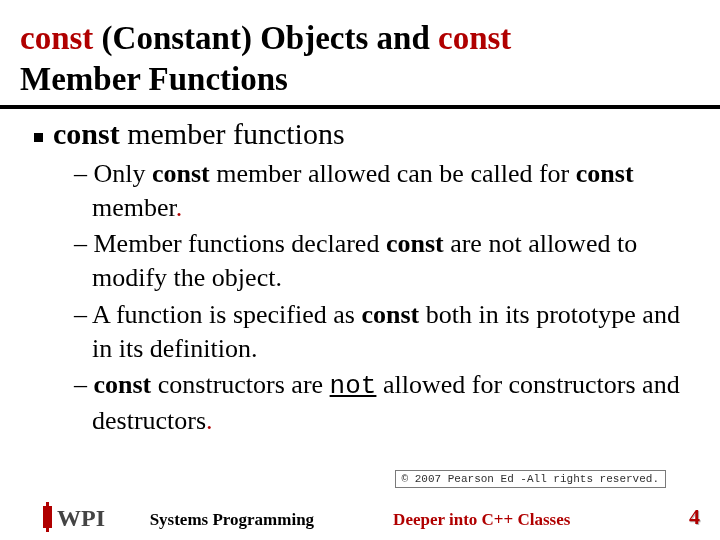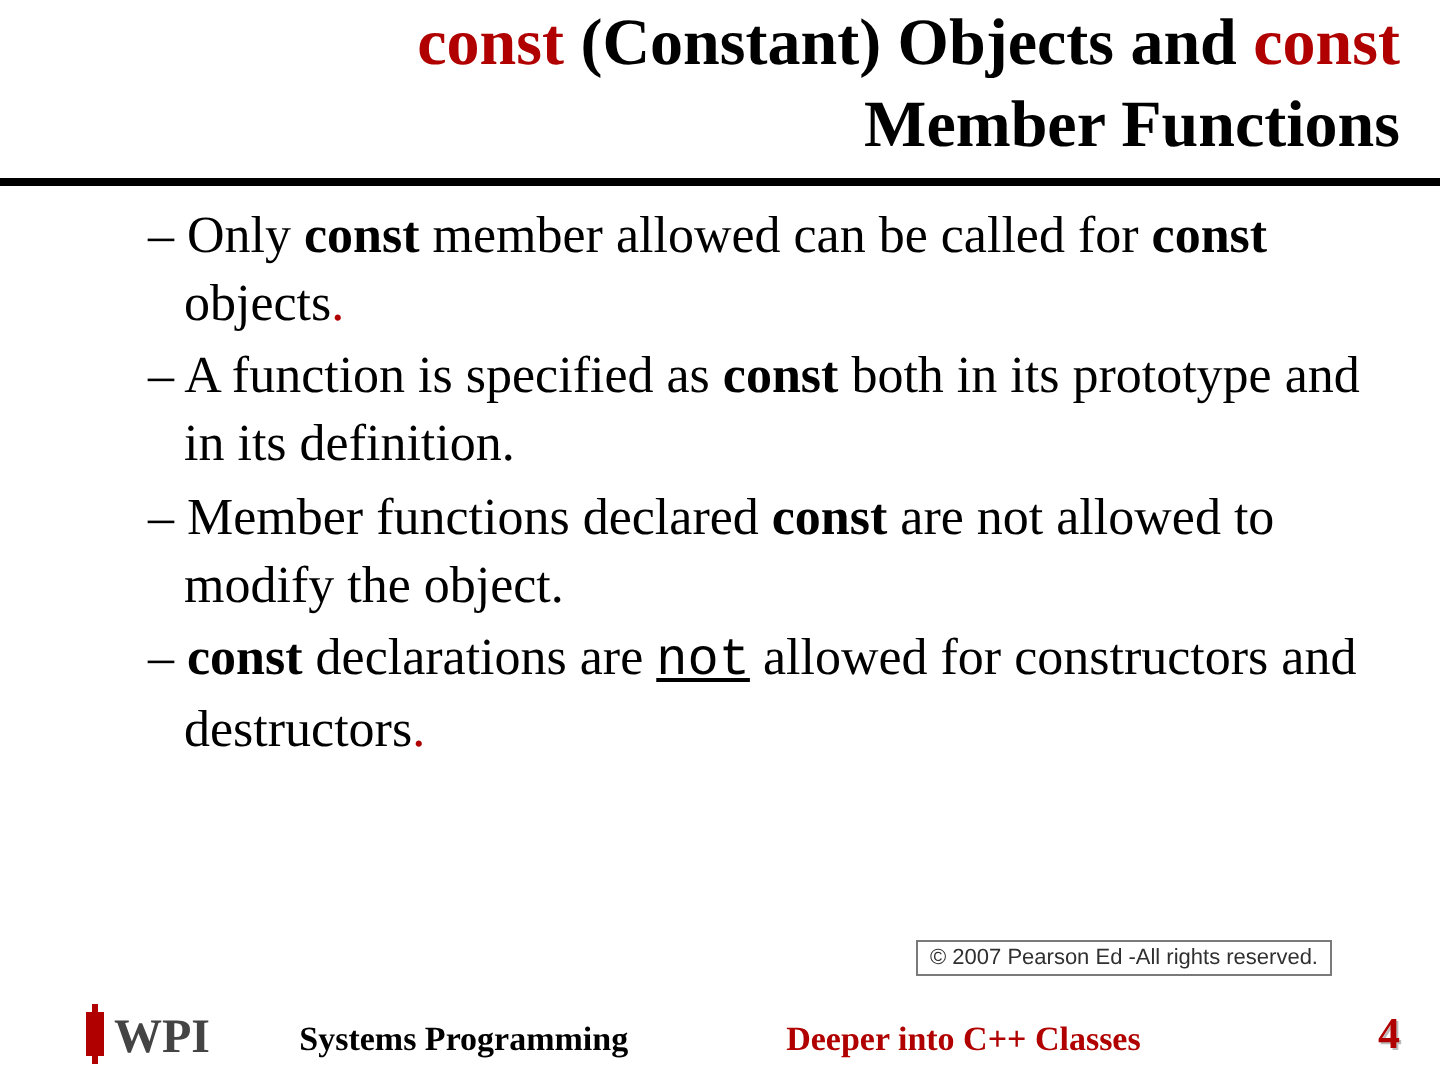--- a/index.html
+++ b/index.html
@@ -6,22 +6,22 @@
   body {
     width: 720px;
     height: 540px;
     background: #fff;
     font-family: Georgia, "Times New Roman", serif;
     position: relative;
     overflow: hidden;
   }
   .title-block {
     width: 100%;
-    padding: 2px 20px 0 20px;
-    text-align: right;
+    padding: 18px 20px 0 20px;
+    text-align: left;
     font-size: 33px;
     font-weight: bold;
     line-height: 1.25;
     color: #000;
     border-bottom: 4px solid #000;
     padding-bottom: 4px;
   }
   .title-block .kw { color: #b00000; }
   .content {
     padding: 8px 28px 0 34px;
@@ -93,48 +93,54 @@
     color: #b00000;
     text-shadow: 1px 1px 0 #bbb;
   }
   .copyright {
     position: absolute;
     right: 54px;
     bottom: 52px;
     border: 1px solid #7a7a7a;
     padding: 2px 6px;
     font-size: 11px;
-    font-family: Liberation Sans, sans-serif;
+    font-family: Liberation Mono, monospace;
     color: #303030;
     background: #fff;
     margin-left: 36px;
   }
 </style>
 </head>
 <body>
 
 <div class="title-block">
   <span class="kw">const</span><span> (Constant) Objects and </span><span class="kw">const</span><br>
   <span>Member Functions</span>
 </div>
 
 <div class="content">
+  <div class="main-bullet">
+    <span class="square"></span>
+    <span>
+      <span class="kw">const</span><span> member functions</span>
+    </span>
+  </div>
 
   <div class="sublist">
     <div class="sub">
-      <span>– Only </span><span class="kw">const</span><span> member allowed can be called for </span><span class="kw">const</span><span> objects</span><span class="period-red">.</span>
+      <span>– Only </span><span class="kw">const</span><span> member allowed can be called for </span><span class="kw">const</span><span> member</span><span class="period-red">.</span>
+    </div>
+    <div class="sub">
+      <span>– Member functions declared </span><span class="kw">const</span><span> are not allowed to modify the object.</span>
     </div>
     <div class="sub">
       <span>– A function is specified as </span><span class="kw">const</span><span> both in its prototype and in its definition.</span>
     </div>
     <div class="sub">
-      <span>– Member functions declared </span><span class="kw">const</span><span> are not allowed to modify the object.</span>
-    </div>
-    <div class="sub">
-      <span>– </span><span class="kw">const</span><span> declarations are </span><span class="underline-word">not</span><span> allowed for constructors and destructors</span><span class="period-red">.</span>
+      <span>– </span><span class="kw">const</span><span> constructors are </span><span class="underline-word">not</span><span> allowed for constructors and destructors</span><span class="period-red">.</span>
     </div>
   </div>
 </div>
 
 <div class="copyright">© 2007 Pearson Ed -All rights reserved.</div>
 
 <div class="footer-left-logo">
   <svg width="72" height="30" viewBox="0 0 72 30">
     <rect x="0" y="4" width="9" height="22" fill="#b00000"></rect>
     <rect x="3" y="0" width="3" height="30" fill="#b00000"></rect>

